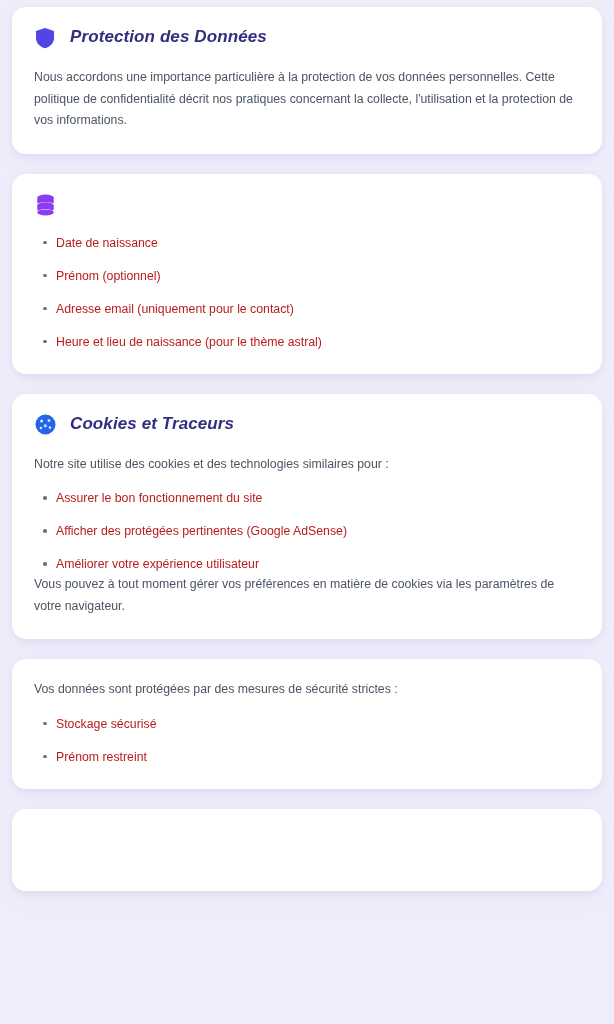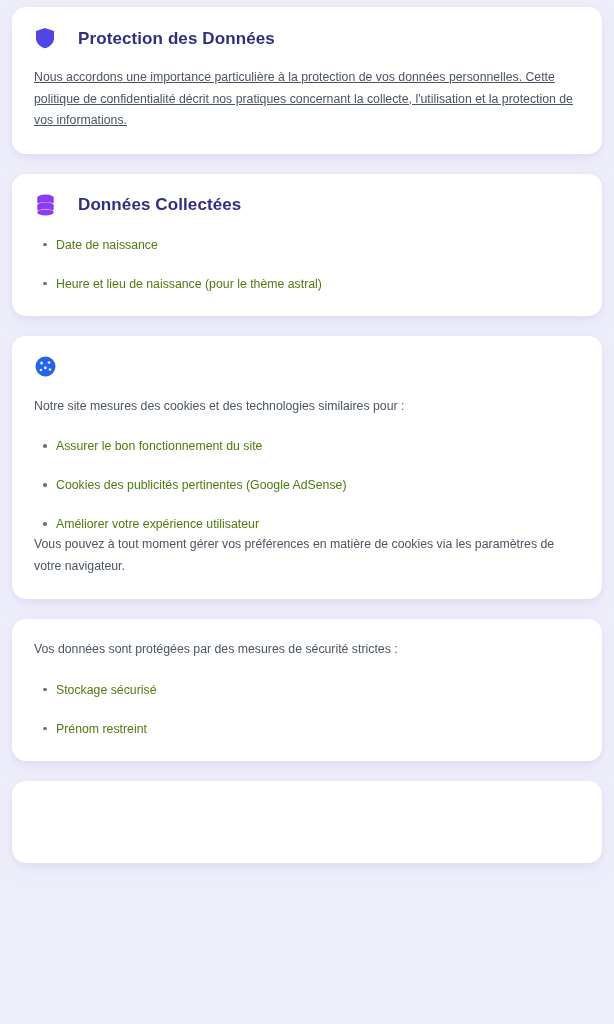--- a/index.html
+++ b/index.html
@@ -25,23 +25,24 @@
   .card {
     background: #ffffff;
     border-radius: 14px;
     box-sizing: border-box;
     padding: 20px 22px 22px 22px;
     box-shadow: 0 2px 6px rgba(90, 85, 160, 0.07),
                 0 8px 20px rgba(90, 85, 160, 0.05);
   }
   .card-head {
     display: flex;
-    align-items: flex-end;
-    gap: 22px;
+    align-items: flex-start;
+    gap: 14px;
     margin: 0 0 18px 0;
+    font-style: italic;
   }
   .card-icon {
     width: 22px;
     height: 22px;
     flex: 0 0 22px;
     display: flex;
     align-items: center;
     justify-content: center;
   }
   .card-icon svg { display: block; }
@@ -64,37 +65,36 @@
   .card-list {
     list-style: none;
     margin: 0;
     padding: 0;
   }
   .card-list li {
     position: relative;
     padding-left: 22px;
     font-size: 12.3px;
     line-height: 1.55;
-    color: #4d7c0f;
+    color: #b91c1c;
     margin-bottom: 14px;
-    margin-top: 20px;
   }
   .card-list li:last-child { margin-bottom: 0; }
   .card-list li::before {
     content: "";
     position: absolute;
     left: 9px;
     top: 7px;
     width: 3.5px;
     height: 3.5px;
     border-radius: 50%;
     background: #6b7280;
   }
   .card-list + .card-outro { }
-  .text-block-wide { max-width: 540px; text-decoration: underline; }
+  .text-block-wide { max-width: 540px; }
 </style>
 </head>
 <body>
 
 <div class="page">
 
   <section class="card">
     <div class="card-head">
       <span class="card-icon">
         <svg width="20" height="22" viewBox="0 0 20 22" aria-hidden="true">
@@ -112,45 +112,47 @@
         <svg width="19" height="22" viewBox="0 0 19 22" aria-hidden="true">
           <ellipse cx="9.5" cy="3.6" rx="8.2" ry="3.1" fill="#8b3cf0"></ellipse>
           <path d="M1.3 3.6 V8.2 C1.3 9.9 5 11.3 9.5 11.3 C14 11.3 17.7 9.9 17.7 8.2 V3.6 Z" fill="#8b3cf0"></path>
           <ellipse cx="9.5" cy="11.0" rx="8.2" ry="3.1" fill="#ffffff"></ellipse>
           <ellipse cx="9.5" cy="11.4" rx="8.2" ry="3.1" fill="#8b3cf0"></ellipse>
           <path d="M1.3 11.4 V15.2 C1.3 16.9 5 18.3 9.5 18.3 C14 18.3 17.7 16.9 17.7 15.2 V11.4 Z" fill="#8b3cf0"></path>
           <ellipse cx="9.5" cy="18.0" rx="8.2" ry="3.0" fill="#ffffff"></ellipse>
           <ellipse cx="9.5" cy="18.4" rx="8.2" ry="3.0" fill="#8b3cf0"></ellipse>
         </svg>
       </span>
-      <h2 class="card-title">Données Collectées</h2>
     </div>
     <ul class="card-list">
       <li>Date de naissance</li>
+      <li>Prénom (optionnel)</li>
+      <li>Adresse email (uniquement pour le contact)</li>
       <li>Heure et lieu de naissance (pour le thème astral)</li>
     </ul>
   </section>
 
   <section class="card">
     <div class="card-head">
       <span class="card-icon">
         <svg width="21" height="21" viewBox="0 0 21 21" aria-hidden="true">
           <circle cx="10.5" cy="10.5" r="10" fill="#2563eb"></circle>
           <circle cx="6.6" cy="7.0" r="1.5" fill="#dbe8ff"></circle>
           <circle cx="14.0" cy="6.6" r="1.4" fill="#dbe8ff"></circle>
           <circle cx="10.3" cy="11.8" r="1.5" fill="#dbe8ff"></circle>
           <circle cx="5.9" cy="14.0" r="1.3" fill="#dbe8ff"></circle>
           <circle cx="15.0" cy="13.6" r="1.3" fill="#dbe8ff"></circle>
         </svg>
       </span>
+      <h2 class="card-title">Cookies et Traceurs</h2>
     </div>
-    <p class="card-intro">Notre site mesures des cookies et des technologies similaires pour :</p>
+    <p class="card-intro">Notre site utilise des cookies et des technologies similaires pour :</p>
     <ul class="card-list">
       <li>Assurer le bon fonctionnement du site</li>
-      <li>Cookies des publicités pertinentes (Google AdSense)</li>
+      <li>Afficher des protégées pertinentes (Google AdSense)</li>
       <li>Améliorer votre expérience utilisateur</li>
     </ul>
     <p class="card-outro">Vous pouvez à tout moment gérer vos préférences en matière de cookies via les paramètres de votre navigateur.</p>
   </section>
 
   <section class="card">
     <p class="card-intro">Vos données sont protégées par des mesures de sécurité strictes :</p>
     <ul class="card-list">
       <li>Stockage sécurisé</li>
       <li>Prénom restreint</li>

